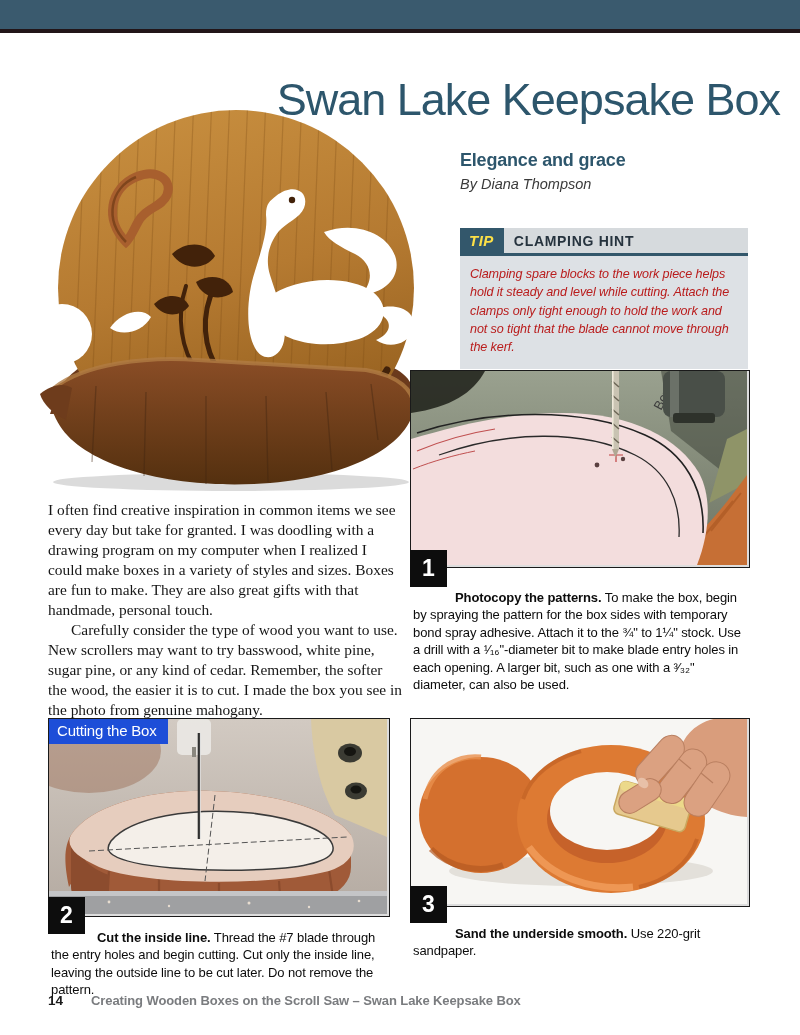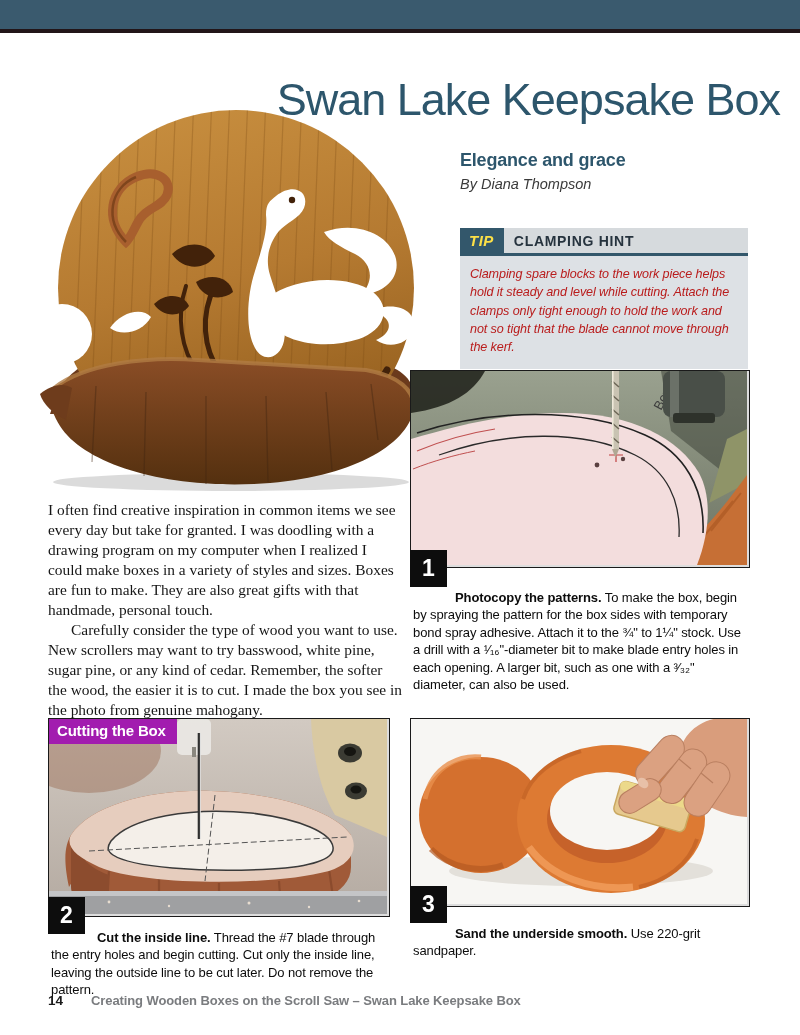--- a/index.html
+++ b/index.html
@@ -47,22 +47,22 @@
   .body-text p { margin:0; }
   .body-text p + p { text-indent:1.5em; }
 
   .photo { position:absolute; border:1px solid #1a1a1a; background:#ddd; }
   #photo1 { left:410px; top:370px; width:338px; height:196px; }
   #photo2 { left:48px;  top:718px; width:340px; height:197px; }
   #photo3 { left:410px; top:718px; width:338px; height:187px; }
   .photo svg { display:block; }
 
   .section-label {
-    position:absolute; left:49px; top:719px; background:#a21caf; color:#ffffff;
-    font-weight:700; font-size:15px; padding:3px 11px 5px 8px; letter-spacing:-0.2px;
+    position:absolute; left:49px; top:719px; background:#1d4ed8; color:#ffffff;
+    font-weight:400; font-size:15px; padding:3px 11px 5px 8px; letter-spacing:-0.2px;
   }
 
   .badge {
     position:absolute; width:37px; height:37px; background:#0d0d0d; color:#ffffff;
     font-weight:700; font-size:23px; display:flex; align-items:center; justify-content:center;
     z-index:4;
   }
   #badge1 { left:410px; top:550px; }
   #badge2 { left:48px;  top:897px; }
   #badge3 { left:410px; top:886px; }

